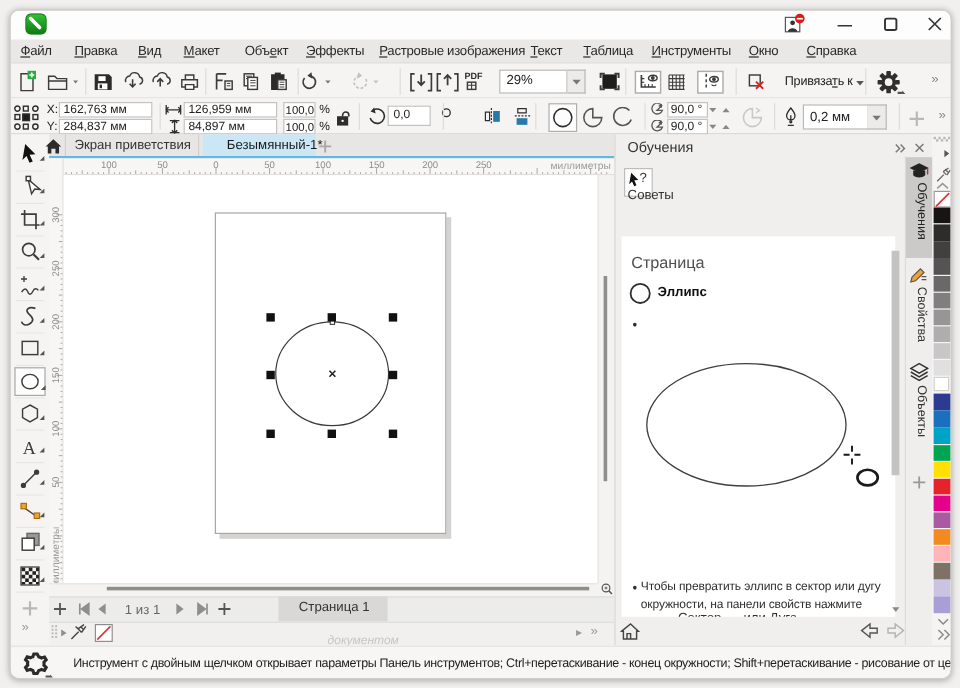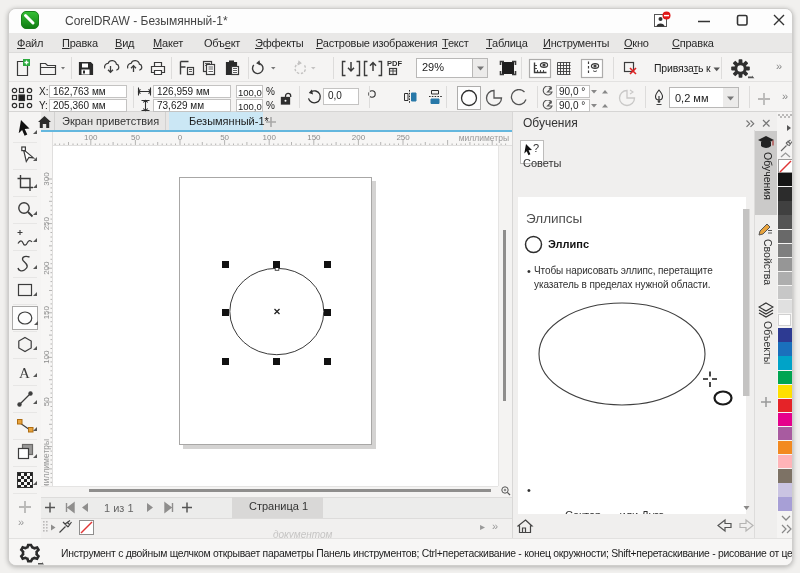--- a/index.html
+++ b/index.html
@@ -44,21 +44,20 @@
   <svg class="abs" style="left:12px;top:2px" width="18" height="18">
     <defs>
         <linearGradient id="grn" x1="0" y1="0" x2="0" y2="1">
       <stop offset="0" stop-color="#35c135"></stop>
           <stop offset="1" stop-color="#0f7a12"></stop>
         </linearGradient>
       </defs>
     <rect x="0.5" y="0.5" width="17" height="17" rx="4.5" fill="url(#grn)" stroke="#18801a"></rect>
     <line x1="4.5" y1="4.5" x2="12" y2="12" stroke="#fff" stroke-width="3" stroke-linecap="round"></line>
   </svg>
-  <div id="title">CorelDRAW - Безымянный-1*</div>
   <svg class="abs" style="left:644px;top:2px" width="18" height="18">
     <rect x="1.5" y="3.5" width="12" height="12" fill="#fff" stroke="#555"></rect>
     <circle cx="7.5" cy="8" r="2" fill="#333"></circle>
     <path d="M3.5 15.5 C3.5 11.5 11.5 11.5 11.5 15.5 Z" fill="#333"></path>
     <circle cx="13.5" cy="4.5" r="4" fill="#e01818"></circle>
     <rect x="11" y="3.9" width="5" height="1.4" fill="#fff"></rect>
   </svg>
   <svg class="abs" style="left:686px;top:2px" width="18" height="18">
       <line x1="3" y1="10.5" x2="15" y2="10.5" stroke="#333" stroke-width="1.3"></line>
     </svg>
@@ -213,31 +212,31 @@
       <rect x="17.5" y="9.5" width="4" height="4"></rect>
     <circle cx="4.5" cy="19.5" r="2.2"></circle>
       <rect x="9.5" y="17.5" width="4" height="4"></rect>
       <circle cx="19.5" cy="19.5" r="2.2"></circle>
   </svg>
   <div class="txt" style="left:30px;top:77px;font-size:10px;color:#222">X:</div>
   <div class="txt" style="left:30px;top:91px;font-size:10px;color:#222">Y:</div>
   <div class="abs" style="left:40px;top:76px;width:78px;height:13px;background:#fff;border:1px solid #c4c3c2"></div>
   <div class="abs" style="left:40px;top:90px;width:78px;height:13px;background:#fff;border:1px solid #c4c3c2"></div>
   <div class="txt" style="left:44px;top:77px;font-size:10px;color:#222">162,763 мм</div>
-  <div class="txt" style="left:44px;top:91px;font-size:10px;color:#222">205,360 мм</div>
+  <div class="txt" style="left:44px;top:91px;font-size:10px;color:#222">284,837 мм</div>
   <svg class="abs" style="left:128px;top:77px" width="16" height="11" fill="none" stroke="#2e2e2e" stroke-width="1.1">
       <path d="M1 5.5 h13 M1 5.5 l2.5 -2.2 M1 5.5 l2.5 2.2 M14 5.5 l-2.5 -2.2 M14 5.5 l-2.5 2.2 M1.5 1.5 v8 M13.5 1.5 v8"></path>
     </svg>
   <svg class="abs" style="left:131px;top:90px" width="11" height="13" fill="none" stroke="#2e2e2e" stroke-width="1.1">
       <path d="M5.5 1 v11 M5.5 1 l-2.2 2.5 M5.5 1 l2.2 2.5 M5.5 12 l-2.2 -2.5 M5.5 12 l2.2 -2.5 M1.5 1.5 h8 M1.5 11.5 h8"></path>
     </svg>
   <div class="abs" style="left:144px;top:76px;width:78px;height:13px;background:#fff;border:1px solid #c4c3c2"></div>
   <div class="abs" style="left:144px;top:90px;width:78px;height:13px;background:#fff;border:1px solid #c4c3c2"></div>
   <div class="txt" style="left:148px;top:77px;font-size:10px;color:#222">126,959 мм</div>
-  <div class="txt" style="left:148px;top:91px;font-size:10px;color:#222">73,629 мм</div>
+  <div class="txt" style="left:148px;top:91px;font-size:10px;color:#222">84,897 мм</div>
   <div class="abs" style="left:227px;top:76px;width:27px;height:13px;background:#fff;border:1px solid #c4c3c2"></div>
   <div class="abs" style="left:227px;top:90px;width:27px;height:13px;background:#fff;border:1px solid #c4c3c2"></div>
   <div class="txt" style="left:229px;top:78px;font-size:9.5px;color:#222">100,0</div>
   <div class="txt" style="left:229px;top:92px;font-size:9.5px;color:#222">100,0</div>
   <div class="txt" style="left:257px;top:77px;font-size:10px;color:#222">%</div>
   <div class="txt" style="left:257px;top:91px;font-size:10px;color:#222">%</div>
   <svg class="abs" style="left:270px;top:82px" width="14" height="15" fill="none" stroke="#2e2e2e" stroke-width="1.3">
     <rect x="2.5" y="6.5" width="8" height="6.5" fill="#2e2e2e"></rect>
       <path d="M6.5 6 v-1 a2.6 2.6 0 0 1 5.2 0 v1"></path>
       <circle cx="6.5" cy="9.7" r="1" fill="#fff" stroke="none"></circle>
@@ -686,35 +685,35 @@
   <svg class="abs" style="left:511px;top:131px" width="24" height="24">
       <path d="M6 4 l6 6 l-3.4 0.3 l1.8 4 l-1.9 0.9 l-1.8 -4 l-2.4 2.3 z" fill="#111"></path>
       <text x="13" y="12" font-size="11" fill="#333" font-family="Liberation Sans">?</text>
     </svg>
   <div class="txt" style="left:514px;top:148px;font-size:11px;color:#333">Советы</div>
   <div class="abs" style="left:509px;top:188px;width:228px;height:317px;background:#fff"></div>
   <svg class="abs" style="left:733px;top:188px" width="9" height="317">
     <rect x="1" y="12" width="6.5" height="187" fill="#c4c3c2"></rect>
     <path d="M1.5 309 l3 4 l3 -4 z" fill="#8a8988"></path>
   </svg>
-  <div class="txt" style="left:517px;top:202px;font-size:13.5px;color:#4f4f4f">Эллипсы</div>
+  <div class="txt" style="left:517px;top:202px;font-size:13.5px;color:#4f4f4f">Страница</div>
   <svg class="abs" style="left:515px;top:226px" width="19" height="19">
       <circle cx="9.5" cy="9.5" r="8" fill="none" stroke="#2e2e2e" stroke-width="1.5"></circle>
     </svg>
   <div class="txt" style="left:539px;top:229px;font-size:11px;font-weight:bold;color:#111">Эллипс</div>
   <div class="txt" style="left:518px;top:256px;font-size:11px;color:#2f2f2f">•</div>
-  <div class="txt" style="left:525px;top:255px;font-size:10px;line-height:13.8px;letter-spacing:-0.1px;color:#2f2f2f">Чтобы нарисовать эллипс, перетащите<br>указатель в пределах нужной области.</div>
   <svg class="abs" style="left:528px;top:292px" width="200" height="112">
     <ellipse cx="85" cy="53" rx="83" ry="51" fill="none" stroke="#3f3f3f" stroke-width="1.1"></ellipse>
     <g stroke="#1a1a1a" stroke-width="1.6" fill="none">
       <path d="M166 78 h5 M175 78 h5 M173 70.5 v5 M173 81 v5"></path>
       <ellipse cx="186" cy="97" rx="8.5" ry="6.5" stroke-width="2.2"></ellipse>
     </g>
   </svg>
   <div class="txt" style="left:518px;top:475px;font-size:11px;color:#2f2f2f">•</div>
+  <div class="txt" style="left:525px;top:474px;font-size:10px;line-height:14.6px;letter-spacing:-0.1px;color:#2f2f2f">Чтобы превратить эллипс в сектор или дугу<br>окружности, на панели свойств нажмите</div>
   <div class="abs" style="left:526px;top:500px;width:200px;height:5px;overflow:hidden">
       <div class="txt" style="left:30px;top:0px;font-size:11px;color:#2f2f2f">Сектор&nbsp;&nbsp;&nbsp;&nbsp;&nbsp; или Дуга</div>
     </div>
   <svg class="abs" style="left:508px;top:509px" width="17" height="17">
       <path d="M8.5 2 L15 8 h-1.5 v6.5 h-11 V8 H1 Z M5.5 14.5 v-4.5 h3 v4.5" fill="none" stroke="#444" stroke-width="1.2"></path>
     </svg>
   <svg class="abs" style="left:707px;top:509px" width="17" height="15">
       <path d="M9 2 v3.5 h6 v4 h-6 v3.5 l-7 -5.5 z" fill="none" stroke="#555" stroke-width="1.2"></path>
     </svg>
   <svg class="abs" style="left:729px;top:509px" width="17" height="15">

